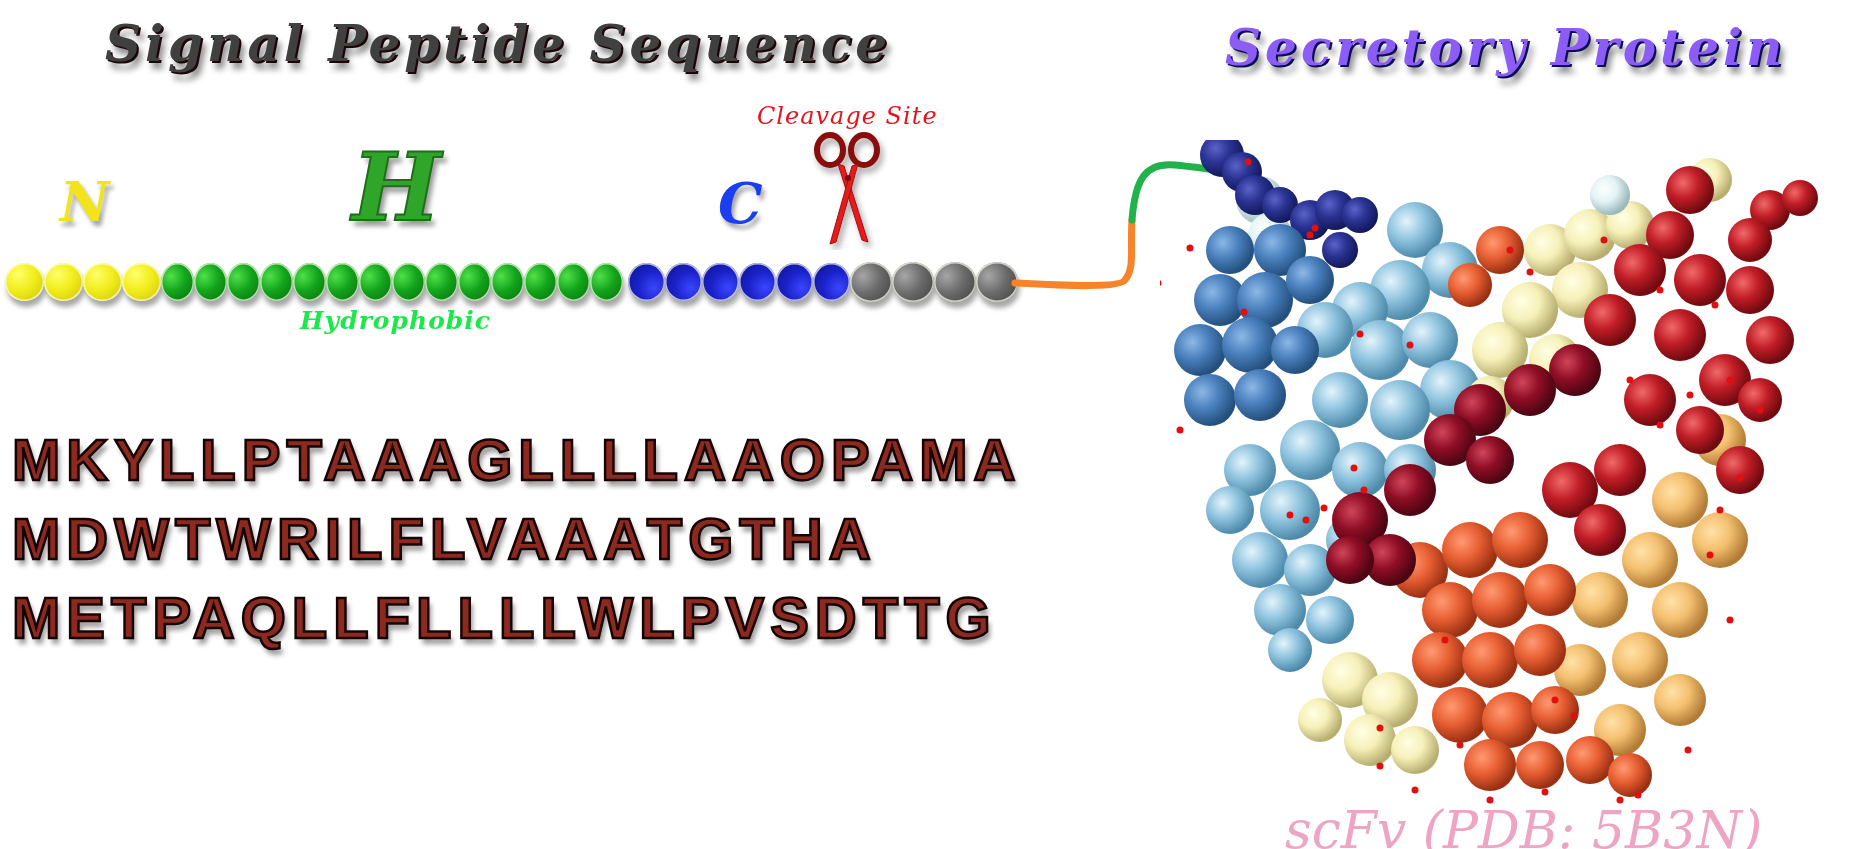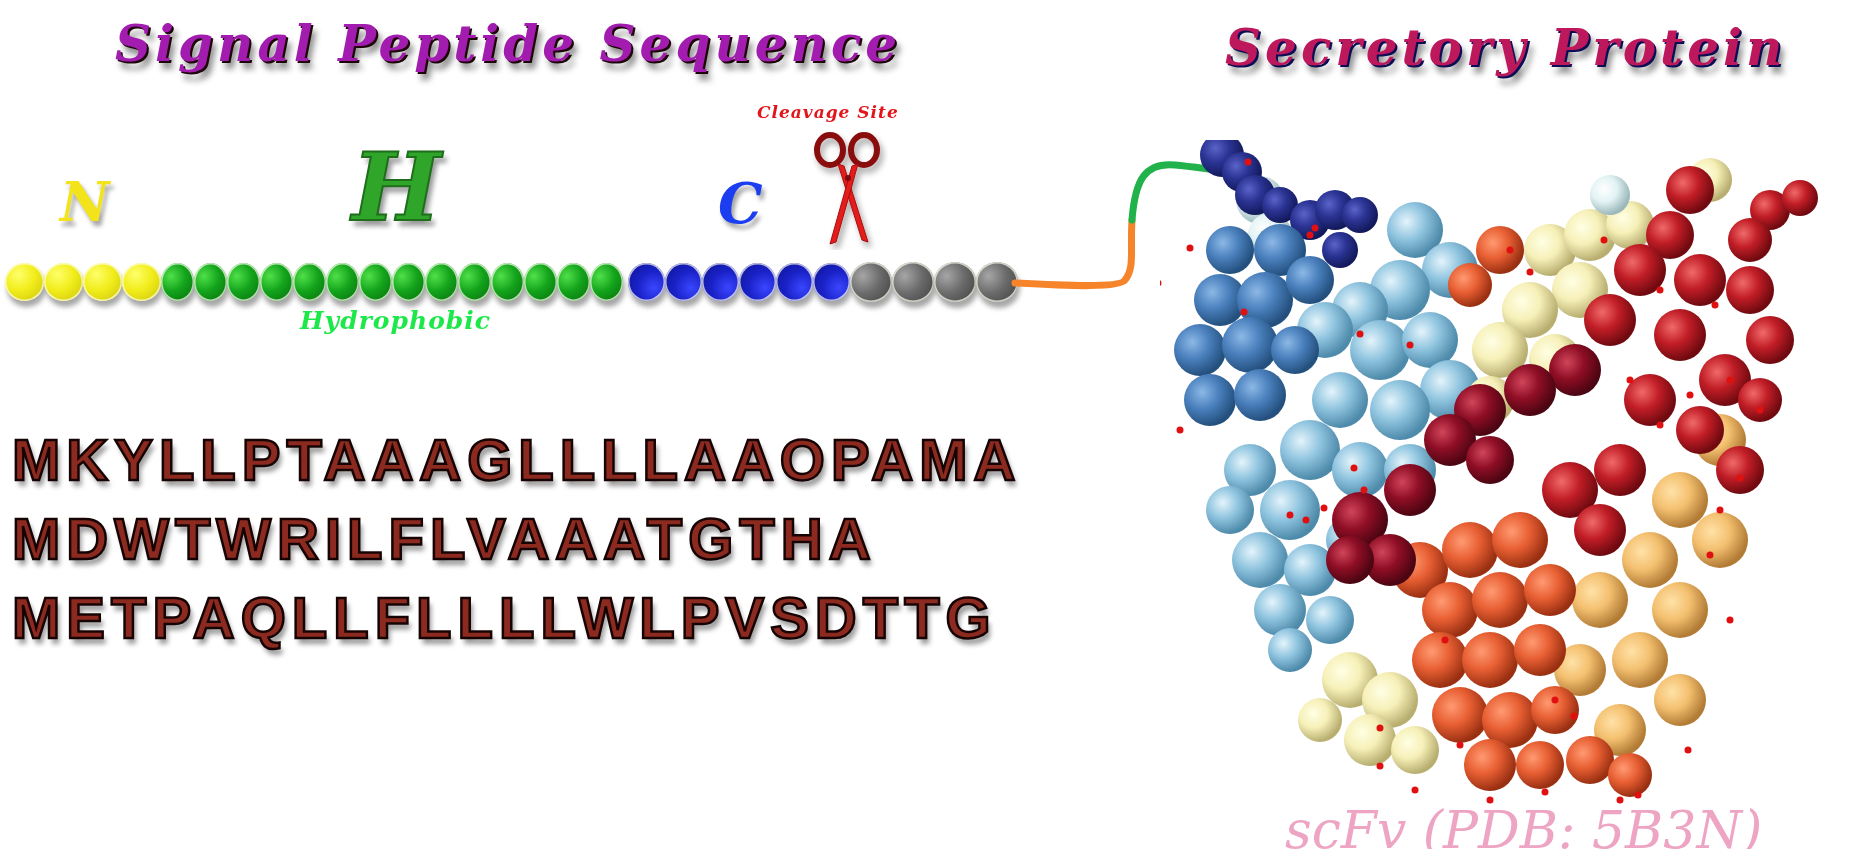--- a/index.html
+++ b/index.html
@@ -2,33 +2,33 @@
 <html><head>
 <meta charset="utf-8">
 <style>
   html, body { margin:0; padding:0; background:#ffffff; }
   body { width:1851px; height:849px; position:relative; overflow:hidden; font-family:"DejaVu Sans", sans-serif; }
   .abs { position:absolute; }
   .title {
     font-family:"DejaVu Serif", serif; font-style:italic; font-weight:bold;
     font-size:50px; letter-spacing:4px; white-space:nowrap;
   }
-  #title-left { left:115px; top:14px; color:#a21caf;
+  #title-left { left:105px; top:14px; color:#404040;
     text-shadow: 2px 2px 0 #1c0607, 5px 8px 6px rgba(0,0,0,0.45); }
-  #title-right { left:1225px; top:18px; color:#be185d;
+  #title-right { left:1225px; top:18px; color:#8b5cf6;
     text-shadow: 2px 2px 0 #0c0e55, 5px 8px 6px rgba(0,0,0,0.45); }
 
   .region-label { font-family:"DejaVu Serif", serif; font-style:italic; font-weight:bold; }
   #label-n { left:60px; top:170px; font-size:54px; color:#f2e31a;
     text-shadow: 3px 5px 4px rgba(0,0,0,0.35); }
   #label-h { left:352px; top:132px; font-size:94px; color:#2fa52a;
     -webkit-text-stroke:2px #1e6e1c; text-shadow: 4px 6px 5px rgba(0,0,0,0.4); }
   #label-c { left:718px; top:170px; font-size:56px; color:#1b3ef0;
     text-shadow: 3px 5px 4px rgba(0,0,0,0.35); }
-  #label-cleavage { left:757px; top:102px; font-size:17px; color:#e2151b; font-family:"DejaVu Serif", serif; font-style:italic; font-weight:bold; letter-spacing:1px; white-space:nowrap; }
+  #label-cleavage { left:757px; top:102px; font-size:24px; color:#e2151b; font-family:"DejaVu Serif", serif; font-style:italic; font-weight:normal; letter-spacing:1px; white-space:nowrap; }
   #label-hydrophobic { left:300px; top:306px; font-size:25px; color:#1de84a; font-family:"DejaVu Serif", serif; font-style:italic; font-weight:bold; letter-spacing:1px; }
 
   #scissors { left:808px; top:132px; width:80px; height:118px; }
 
   #bead-row { left:5px; top:262px; height:40px; display:flex; align-items:center; }
   .bead {
     border-radius:50%; flex:0 0 auto; position:relative;
     box-shadow: 2px 6px 5px rgba(0,0,0,0.35), inset 0 0 0 1.5px rgba(255,255,240,0.7);
   }
   .bead.yellow { width:39px; height:38px; background: radial-gradient(circle at 35% 30%, #ffff6a 0%, #f1ec1a 45%, #c9c10c 100%); }

